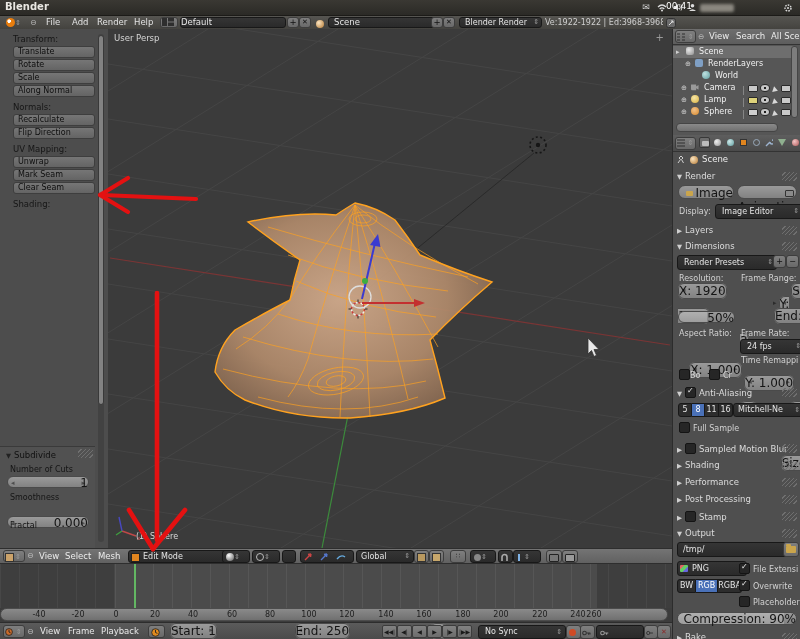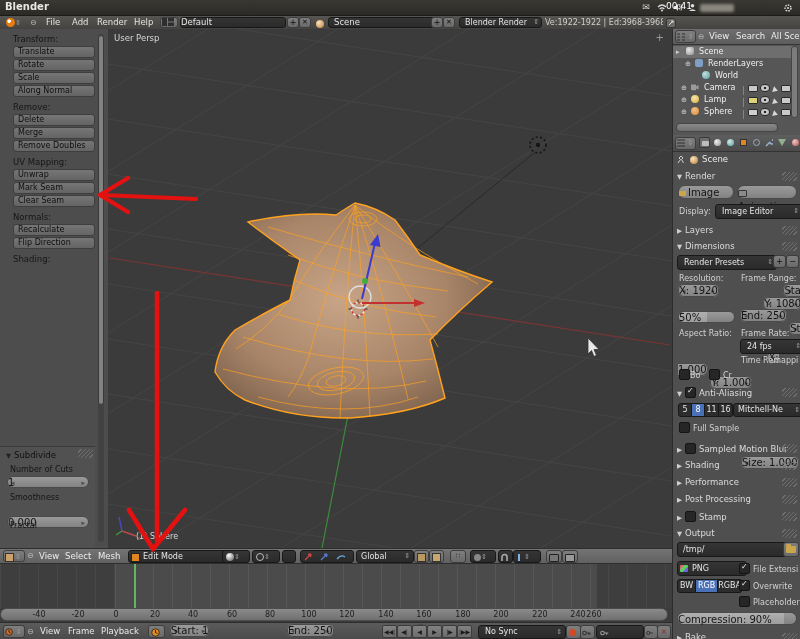--- a/index.html
+++ b/index.html
@@ -33,21 +33,21 @@
   .sh-lbl{margin:6px 0 2px 13px;font-size:8.5px;color:#161616;height:9px;line-height:9px;}
   .sh-btn{margin:0 0 1px 13px;width:76px;height:10px;line-height:10px;font-size:8px;color:#0e0e0e;
     background:linear-gradient(#767676,#646464);border:1px solid #3e3e3e;border-radius:3px;padding-left:4px;}
   #shelf-scroll{position:absolute;right:4px;top:5px;width:6px;height:508px;background:#424242;border-radius:3px;}
   #shelf-thumb{position:absolute;right:4px;top:6px;width:6px;height:370px;background:#828282;border-radius:3px;border:1px solid #393939;box-sizing:border-box;}
   
   #opanel{position:absolute;left:0;top:417px;width:95px;height:136px;background:#515151;border-top:1px solid #3a3a3a;}
   .grip{position:absolute;width:15px;height:9px;background:repeating-linear-gradient(135deg,transparent 0 2px,#6f6f6f 2px 3px);}
   .op-lbl{font-size:8px;color:#151515;}
   .pill{background:linear-gradient(#9a9a9a,#828282);border:1px solid #4a4a4a;border-radius:6px;
-    color:#141414;text-align:left;font-size:10px;box-sizing:border-box;}
+    color:#141414;text-align:right;font-size:12px;box-sizing:border-box;}
   .stepper{position:relative;}
   .stepper::before{content:"\25C2";position:absolute;left:3px;top:0;color:rgba(0,0,0,.45);font-size:7px;}
   .stepper::after{content:"\25B8";position:absolute;right:3px;top:0;color:rgba(0,0,0,.45);font-size:7px;}
 
   
   #view3d{position:absolute;left:108px;top:29px;width:564px;height:519px;background:#3b3b3b;overflow:hidden;}
   #vp-label{position:absolute;left:6px;top:4px;font-size:8.5px;color:#d6d6d6;}
   #vp-object{position:absolute;left:28px;top:503px;font-size:8px;color:#dadada;}
   #vp-plus{position:absolute;right:8px;top:3px;color:#9a9a9a;font-size:10px;}
 
@@ -183,35 +183,29 @@
 
   <div id="shelf">
     <div>
       <div class="sh-lbl">Transform:</div>
       <div class="sh-btn">Translate</div>
       <div class="sh-btn">Rotate</div>
       <div class="sh-btn">Scale</div>
       <div class="sh-btn">Along Normal</div>
     </div>
     <div>
-      <div class="sh-lbl">Remove:</div>
-      <div class="sh-btn">Delete</div>
-      <div class="sh-btn">Merge</div>
-      <div class="sh-btn">Remove Doubles</div>
+      <div class="sh-lbl">Normals:</div>
+      <div class="sh-btn">Recalculate</div>
+      <div class="sh-btn">Flip Direction</div>
     </div>
     <div>
       <div class="sh-lbl">UV Mapping:</div>
       <div class="sh-btn">Unwrap</div>
       <div class="sh-btn">Mark Seam</div>
       <div class="sh-btn">Clear Seam</div>
-    </div>
-    <div>
-      <div class="sh-lbl">Normals:</div>
-      <div class="sh-btn">Recalculate</div>
-      <div class="sh-btn">Flip Direction</div>
     </div>
     <div>
       <div class="sh-lbl">Shading:</div>
     </div>
 
     <div id="shelf-scroll"></div>
     <div id="shelf-thumb"></div>
 
     <div id="opanel">
       <div class="grip" style="right:2px;top:2px"></div>

